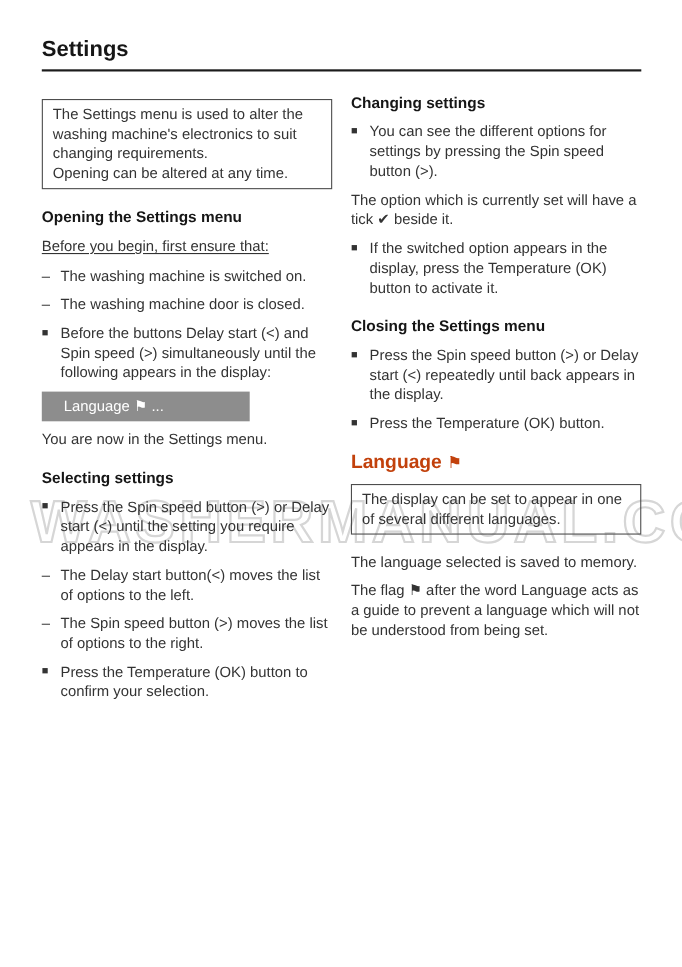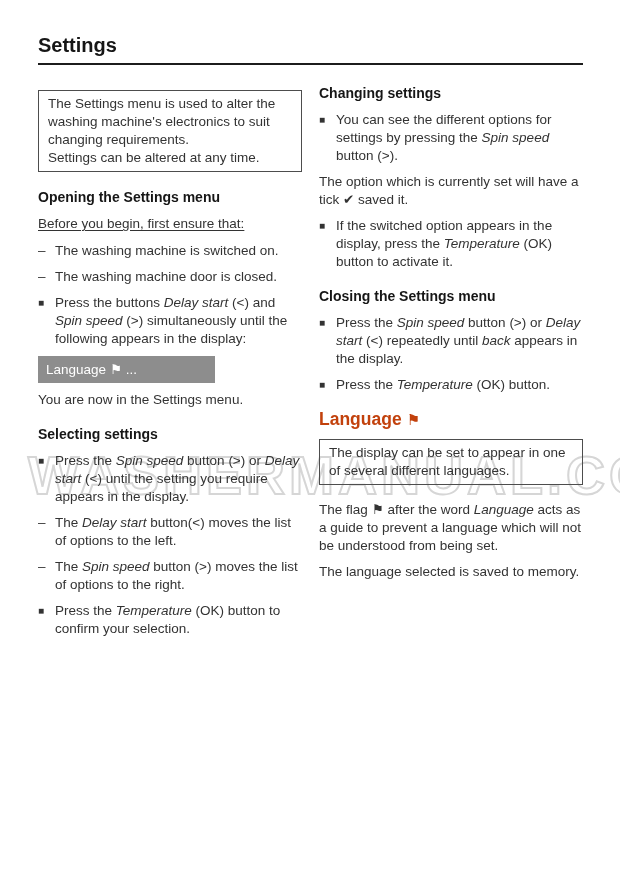--- a/index.html
+++ b/index.html
@@ -90,26 +90,26 @@
   .item .marker { flex: none; width: 17px; }
   .item .marker.sq { font-size: 10px; }
   .item .txt { flex: 1; }
 
   .display-bar {
     width: 169px;
     height: 27px;
     line-height: 27px;
     background: #8d8d8d;
     color: #ffffff;
-    padding-left: 8px;
+    padding-left: 20px;
     margin: 2px 0 8px 0;
     font-size: 13.5px;
   }
 
-  .it { font-style: italic; }
+  .it { }
   .bd { font-weight: bold; }
 
   .page-number {
     position: absolute;
     right: 37px;
     bottom: 20px;
     font-size: 13.5px;
     color: #555;
     z-index: 1;
   }
@@ -123,40 +123,40 @@
 
   <div class="header">Settings</div>
   <hr class="rule">
 
   <div class="columns">
 
     <div class="col">
 
       <div class="note-box first-box">
         <p class="boxline">The Settings menu is used to alter the washing machine's electronics to suit changing requirements.</p>
-        <p class="boxline">Settings can be altered at any time.</p>
+        <p class="boxline">Opening can be altered at any time.</p>
       </div>
 
       <h3 class="sec">Opening the Settings menu</h3>
 
       <p class="underlined">Before you begin, first ensure that:</p>
 
       <div class="item">
         <span class="marker">–</span>
         <span class="txt">The washing machine is switched on.</span>
       </div>
 
       <div class="item">
         <span class="marker">–</span>
         <span class="txt">The washing machine door is closed.</span>
       </div>
 
       <div class="item">
         <span class="marker sq">■</span>
-        <span class="txt"><span>Press the buttons </span><span class="it">Delay start</span><span> (&lt;) and </span><span class="it">Spin speed</span><span> (&gt;) simultaneously until the following appears in the display:</span></span>
+        <span class="txt"><span>Before the buttons </span><span class="it">Delay start</span><span> (&lt;) and </span><span class="it">Spin speed</span><span> (&gt;) simultaneously until the following appears in the display:</span></span>
       </div>
 
       <div class="display-bar">Language ⚑ ...</div>
 
       <p class="body-p">You are now in the Settings menu.</p>
 
       <h3 class="sec">Selecting settings</h3>
 
       <div class="item">
         <span class="marker sq">■</span>
@@ -182,21 +182,21 @@
 
     <div class="col">
 
       <h3 class="sec first">Changing settings</h3>
 
       <div class="item">
         <span class="marker sq">■</span>
         <span class="txt"><span>You can see the different options for settings by pressing the </span><span class="it">Spin speed</span><span> button (&gt;).</span></span>
       </div>
 
-      <p class="body-p"><span>The option which is currently set will have a tick </span><span class="bd">✔</span><span> saved it.</span></p>
+      <p class="body-p"><span>The option which is currently set will have a tick </span><span class="bd">✔</span><span> beside it.</span></p>
 
       <div class="item">
         <span class="marker sq">■</span>
         <span class="txt"><span>If the switched option appears in the display, press the </span><span class="it">Temperature</span><span> (OK) button to activate it.</span></span>
       </div>
 
       <h3 class="sec">Closing the Settings menu</h3>
 
       <div class="item">
         <span class="marker sq">■</span>
@@ -207,23 +207,23 @@
         <span class="marker sq">■</span>
         <span class="txt"><span>Press the </span><span class="it">Temperature</span><span> (OK) button.</span></span>
       </div>
 
       <h2 class="big"><span>Language</span><span class="flag">⚑</span></h2>
 
       <div class="note-box">
         <p class="boxline">The display can be set to appear in one of several different languages.</p>
       </div>
 
+      <p class="body-p">The language selected is saved to memory.</p>
+
       <p class="body-p"><span>The flag ⚑ after the word </span><span class="it">Language</span><span> acts as a guide to prevent a language which will not be understood from being set.</span></p>
 
-      <p class="body-p">The language selected is saved to memory.</p>
-
     </div>
 
   </div>
 
   <div class="page-number">77</div>
 
 </div>
 
 </body></html>

